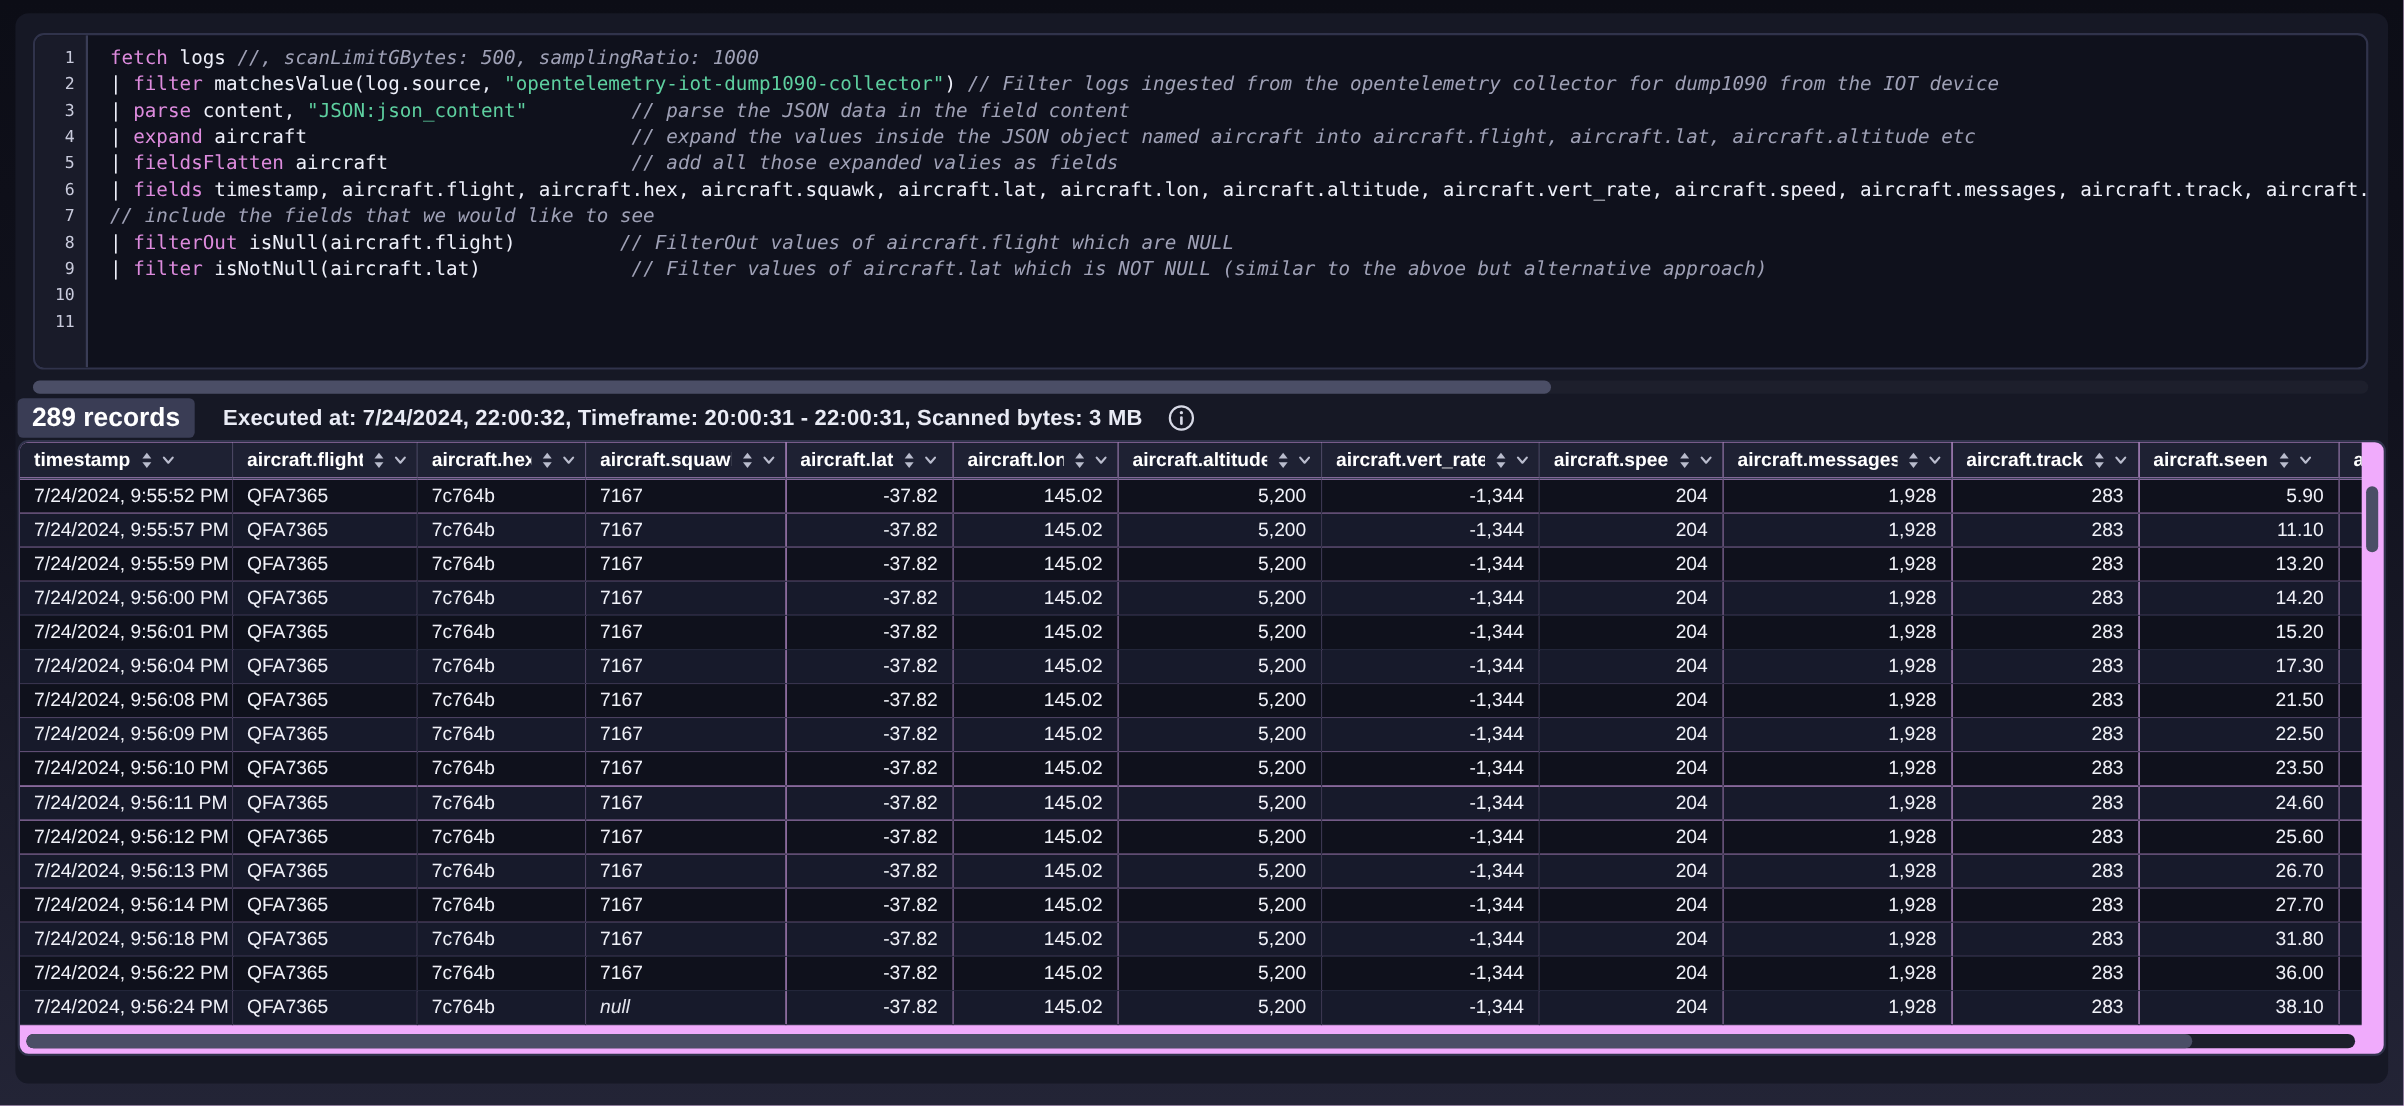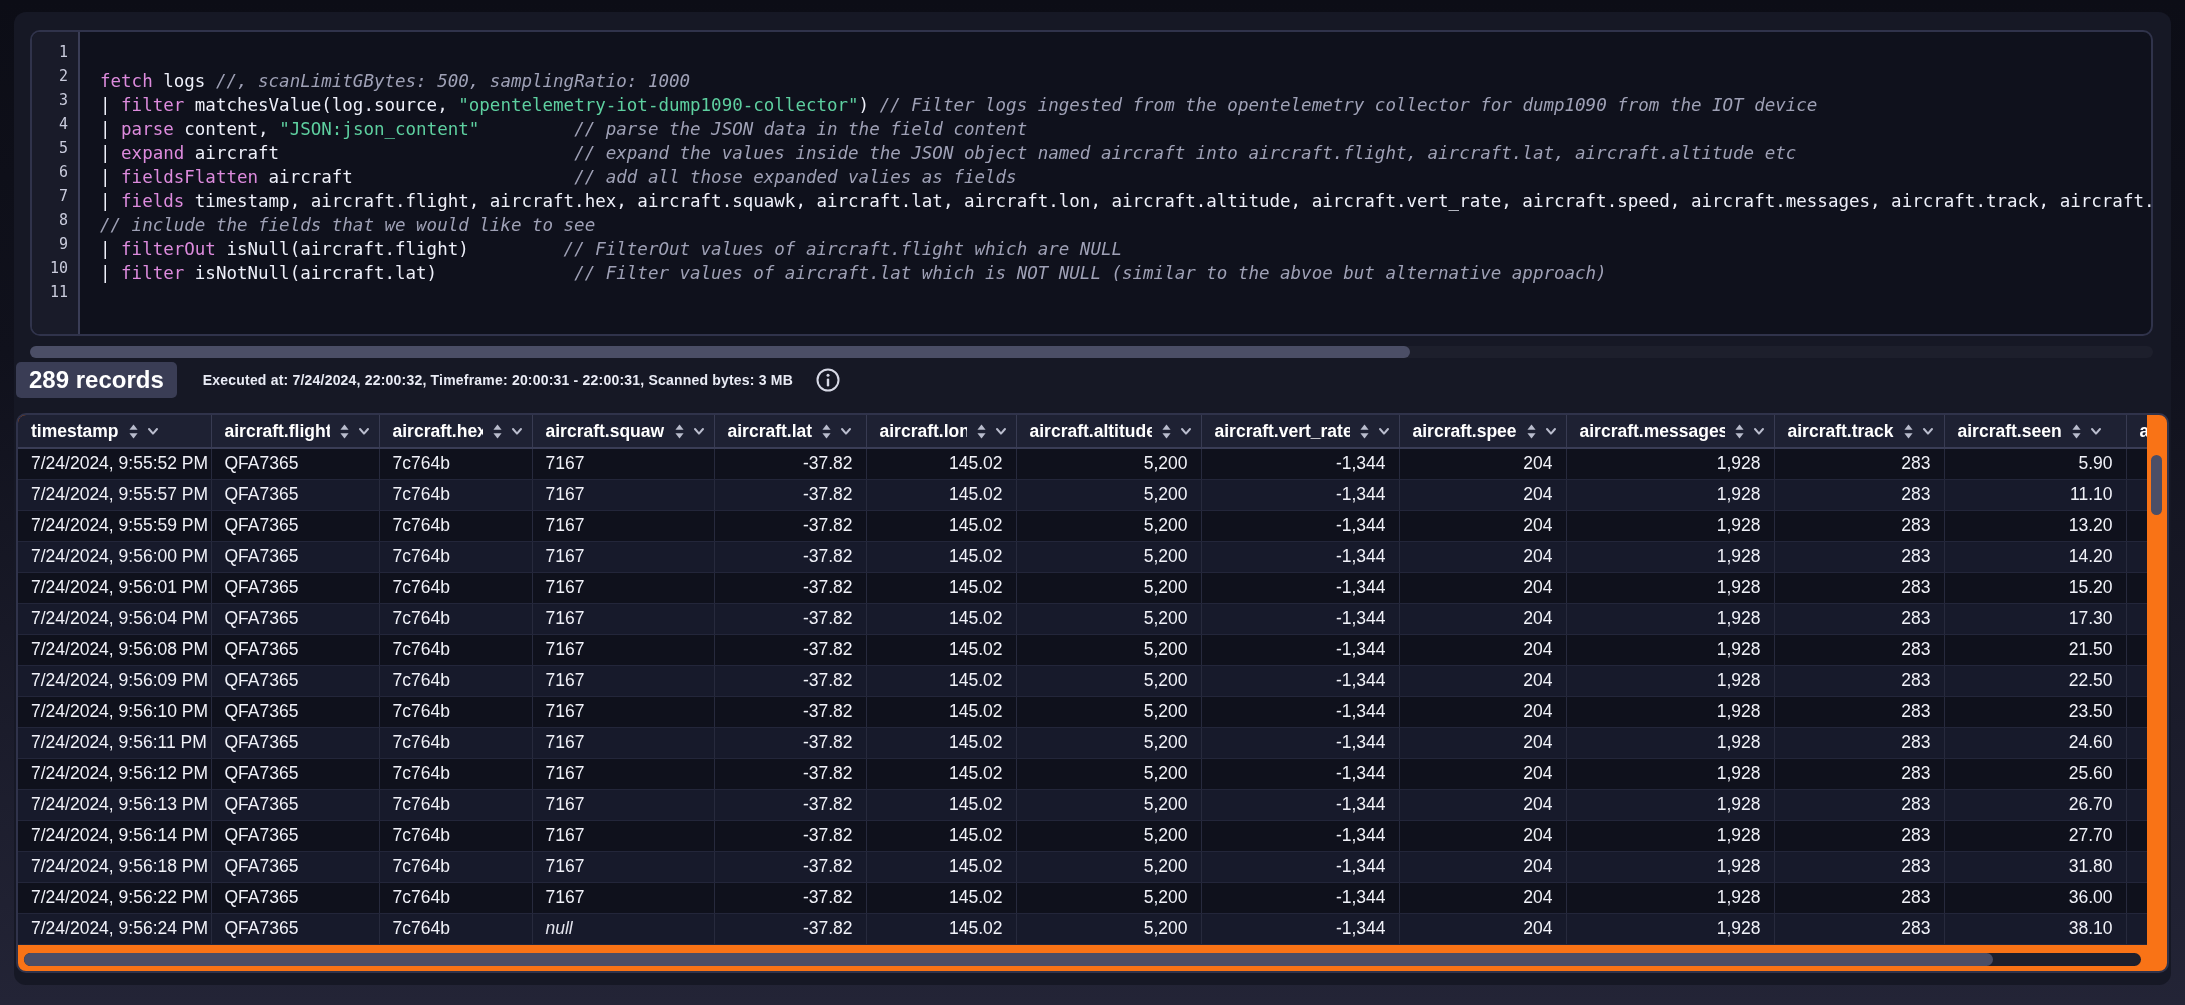--- a/index.html
+++ b/index.html
@@ -20,21 +20,21 @@
     display:flex; overflow:hidden;
   }
   .gutter {
     width:48px; background:#191b29; border-right:2px solid #3a3d56;
     padding-top:11px; flex:none;
   }
   .gutter div {
     height:24px; line-height:24px; text-align:right; padding-right:10px;
     color:#c9cbdc; font:15px "DejaVu Sans Mono",monospace;
   }
-  .code { flex:1; padding:11px 0 0 20px; overflow:hidden;margin-top:28px; }
+  .code { flex:1; padding:11px 0 0 20px; overflow:hidden; }
   .code-line {
     height:24px; line-height:24px; white-space:pre;
     font:17.5px "DejaVu Sans Mono",monospace; color:#eef0fa;
   }
   .tok-p { color:#eef0fa; }
   .tok-k { color:#dd8bdd; }
   .tok-s { color:#5ed0a0; }
   .tok-c { color:#9fa1b6; font-style:italic; }
   .editor-hscroll {
     position:absolute; left:16px; top:334px; width:2123px; height:12px;
@@ -43,26 +43,26 @@
   .editor-hscroll .thumb { width:65%; height:12px; border-radius:6px; background:#4b4e66; }
   
   .results-bar {
     position:absolute; left:2px; top:350px; height:36px; right:2px;
     display:flex; align-items:center; gap:26px;
   }
   .badge {
     background:#3a3d55; color:#ffffff; font-weight:700; font-size:24px;
     padding:6px 13px; border-radius:5px; line-height:1;
   }
-  .exec { color:#e9ebf5; font-size:14px; font-weight:600; letter-spacing:.2px; }
+  .exec { color:#e9ebf5; font-size:20px; font-weight:600; letter-spacing:.2px; }
   .info-btn { display:flex; align-items:center; margin-left:-4px; cursor:pointer; }
   
   .table-panel {
-    position:absolute; left:2px; top:401px; width:2153px; height:560px;
-    background:#f97316; border:2px solid #30334b; border-radius:10px; overflow:hidden;
+    position:absolute; left:2px; top:388px; width:2153px; height:560px;
+    background:#f0abfc; border:2px solid #30334b; border-radius:10px; overflow:hidden;
   }
   .tbl-clip { position:absolute; left:0; top:0; right:20px; bottom:24px; overflow:hidden; }
   table { border-collapse:collapse; table-layout:fixed; width:2230px; }
   thead th {
     height:33px; background:#1e2133; color:#ffffff; font-size:17.5px; font-weight:700;
     border-right:1px solid #383b52; border-bottom:2px solid #3a3d56;
     padding:0 8px 0 13px; text-align:left; white-space:nowrap; overflow:hidden;
   }
   .th-inner { display:flex; align-items:center; gap:7px; }
   .th-label { overflow:hidden; white-space:nowrap; }

